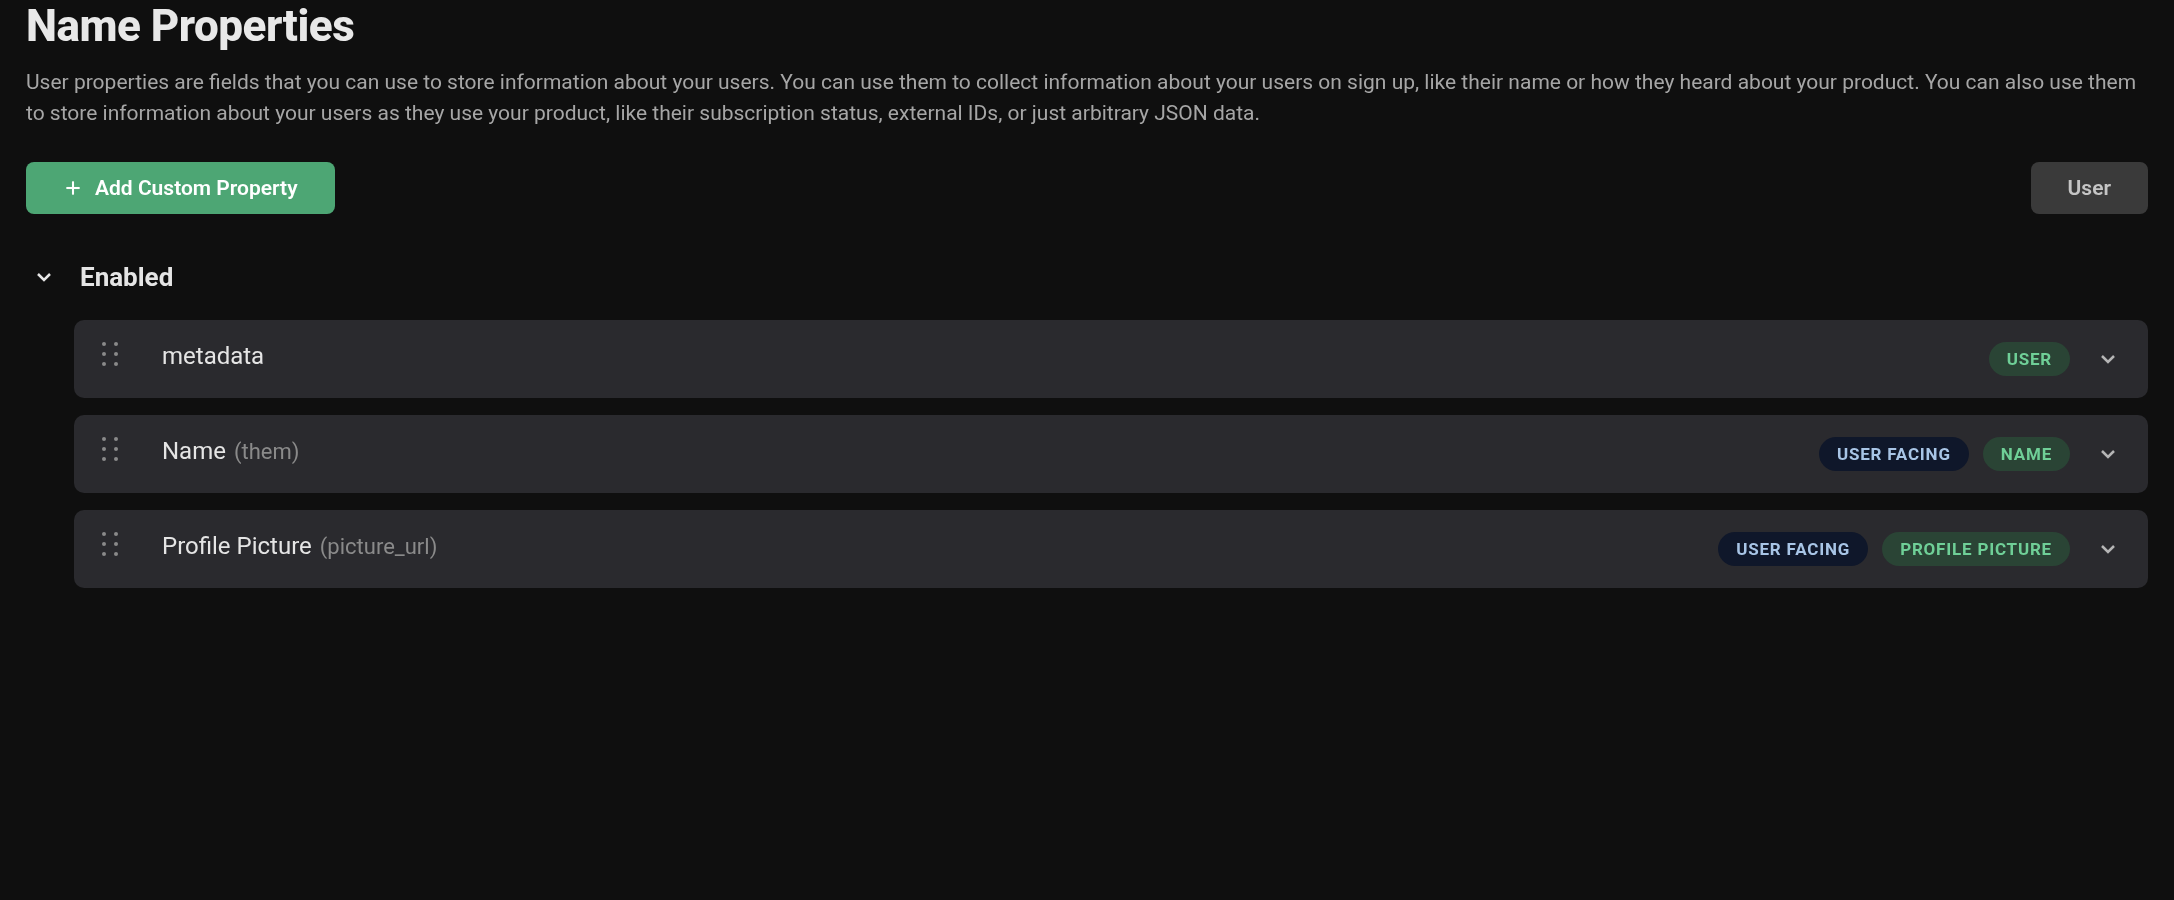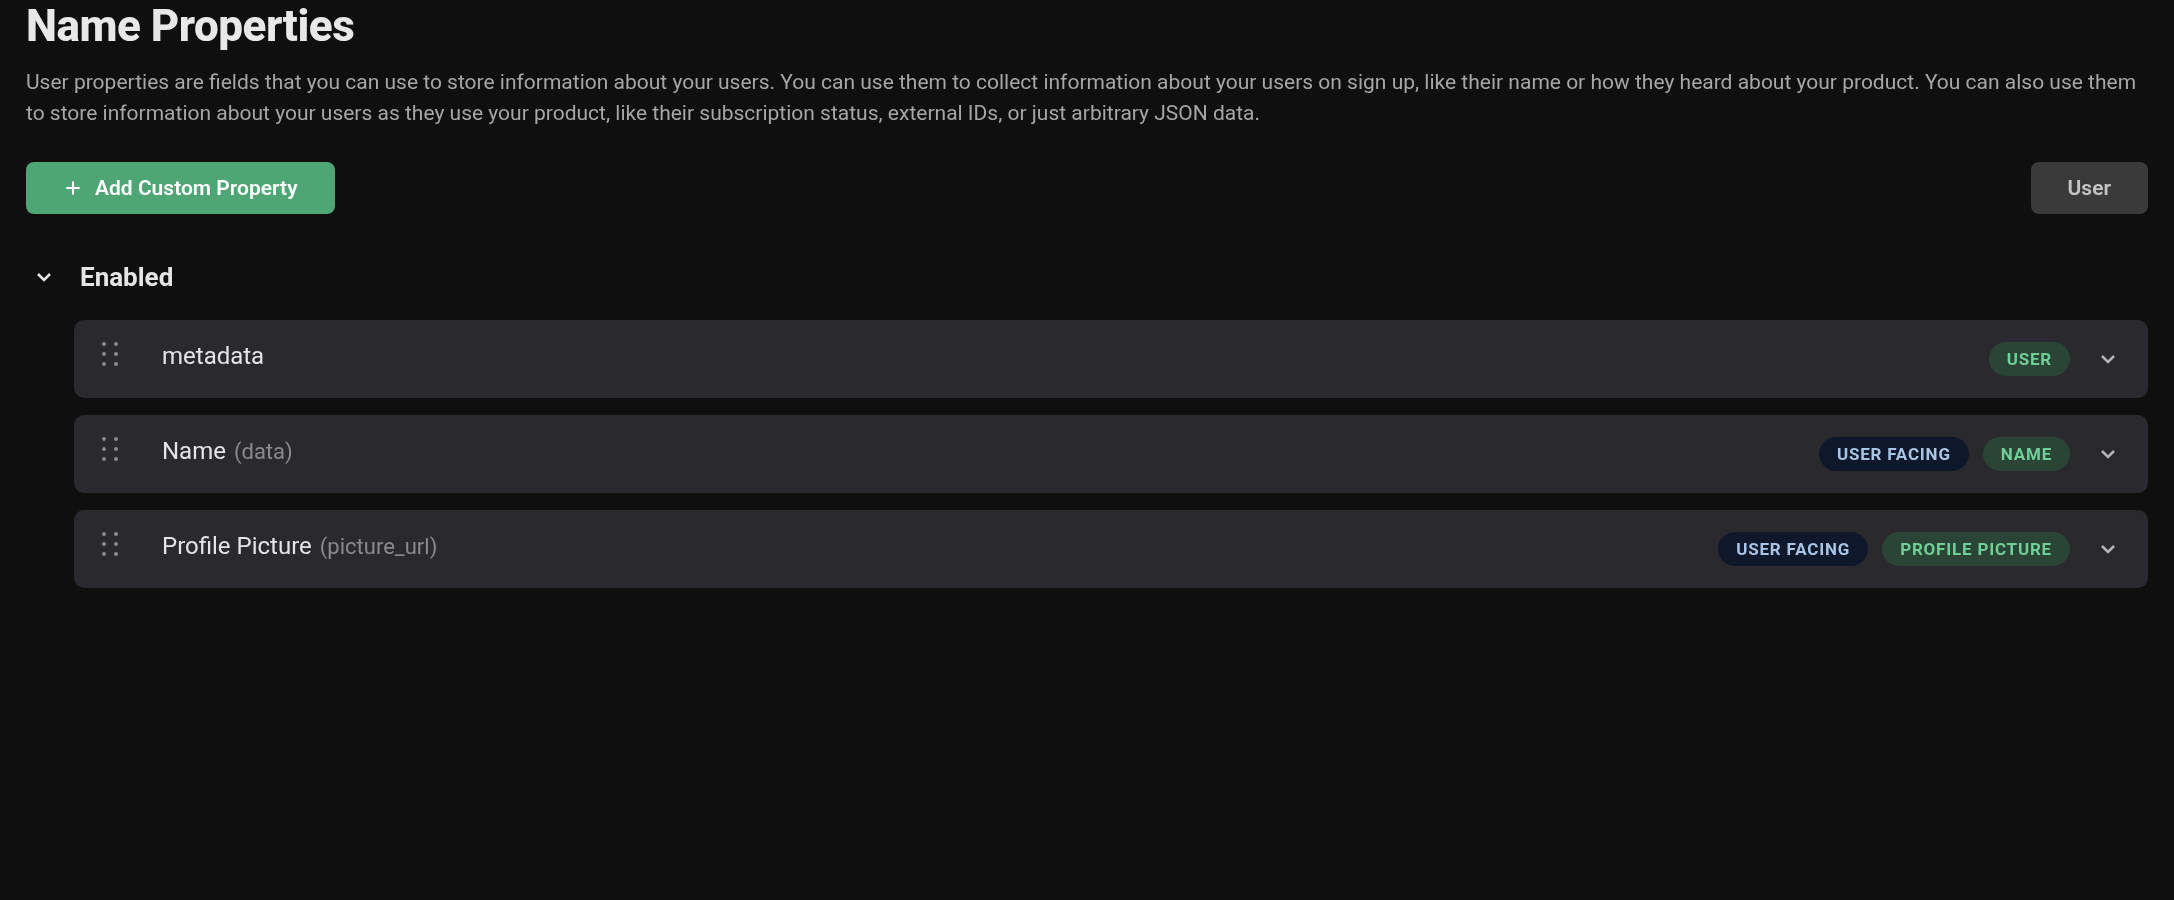--- a/index.html
+++ b/index.html
@@ -222,21 +222,21 @@
           <div class="drag-dot"></div>
           <div class="drag-dot"></div>
         </div>
         <div class="drag-handle-row">
           <div class="drag-dot"></div>
           <div class="drag-dot"></div>
         </div>
       </div>
       <div class="property-left">
         <span class="property-label">Name</span>
-        <span class="property-sublabel">(data)</span>
+        <span class="property-sublabel">(them)</span>
       </div>
       <div class="property-right">
         <span class="badge badge-blue">USER FACING</span>
         <span class="badge badge-green">NAME</span>
         <svg class="expand-chevron" viewBox="0 0 24 24">
           <polyline points="6 9 12 15 18 9"></polyline>
         </svg>
       </div>
     </div>
     <div class="property-card">

